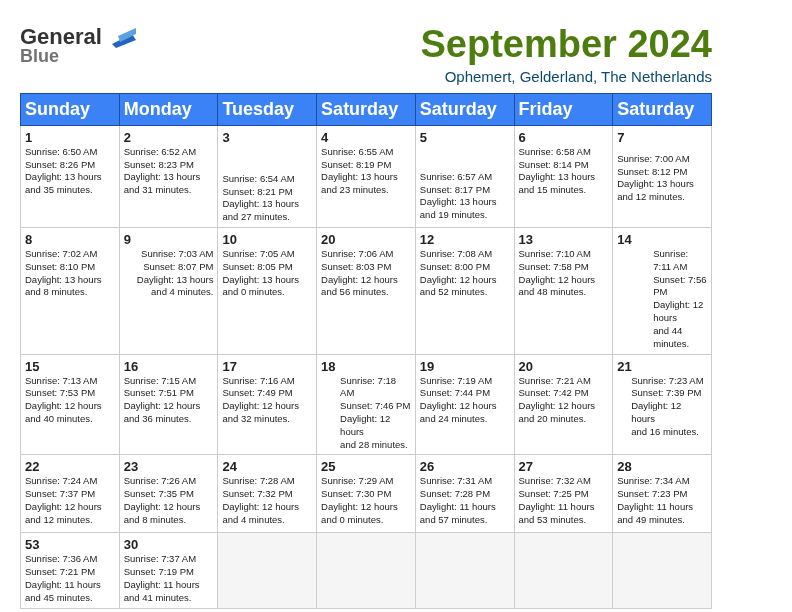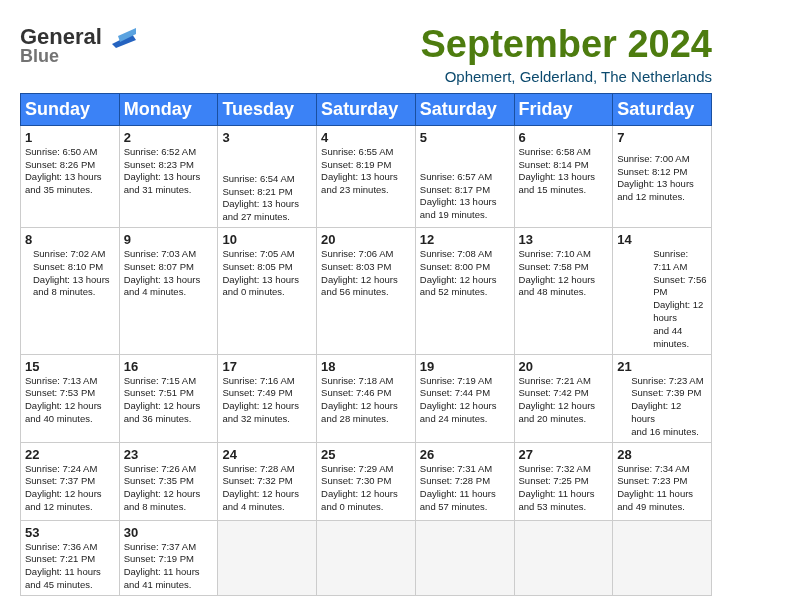--- a/index.html
+++ b/index.html
@@ -166,28 +166,28 @@
             <span class="day-num">7</span>
             <div class="day-info" style="white-space: pre-line; margin-top: 8px;">Sunrise: 7:00 AM
 Sunset: 8:12 PM
 Daylight: 13 hours
 and 12 minutes.</div>
           </td>
         </tr>
         <tr>
           <td>
             <span class="day-num">8</span>
-            <div class="day-info" style="white-space: pre-line; margin-left: 8px;">Sunrise: 7:02 AM
+            <div class="day-info" style="white-space: pre-line;">Sunrise: 7:02 AM
 Sunset: 8:10 PM
 Daylight: 13 hours
 and 8 minutes.</div>
           </td>
           <td>
             <span class="day-num">9</span>
-            <div class="day-info" style="white-space: pre-line;">Sunrise: 7:03 AM
+            <div class="day-info" style="white-space: pre-line; text-align: right;">Sunrise: 7:03 AM
 Sunset: 8:07 PM
 Daylight: 13 hours
 and 4 minutes.</div>
           </td>
           <td>
             <span class="day-num">10</span>
             <div class="day-info" style="white-space: pre-line;">Sunrise: 7:05 AM
 Sunset: 8:05 PM
 Daylight: 13 hours
 and 0 minutes.</div>
@@ -238,21 +238,21 @@
           </td>
           <td>
             <span class="day-num">17</span>
             <div class="day-info" style="white-space: pre-line;">Sunrise: 7:16 AM
 Sunset: 7:49 PM
 Daylight: 12 hours
 and 32 minutes.</div>
           </td>
           <td>
             <span class="day-num">18</span>
-            <div class="day-info" style="white-space: pre-line;">Sunrise: 7:18 AM
+            <div class="day-info" style="white-space: pre-line; margin-left: 19px;">Sunrise: 7:18 AM
 Sunset: 7:46 PM
 Daylight: 12 hours
 and 28 minutes.</div>
           </td>
           <td>
             <span class="day-num">19</span>
             <div class="day-info" style="white-space: pre-line;">Sunrise: 7:19 AM
 Sunset: 7:44 PM
 Daylight: 12 hours
 and 24 minutes.</div>

